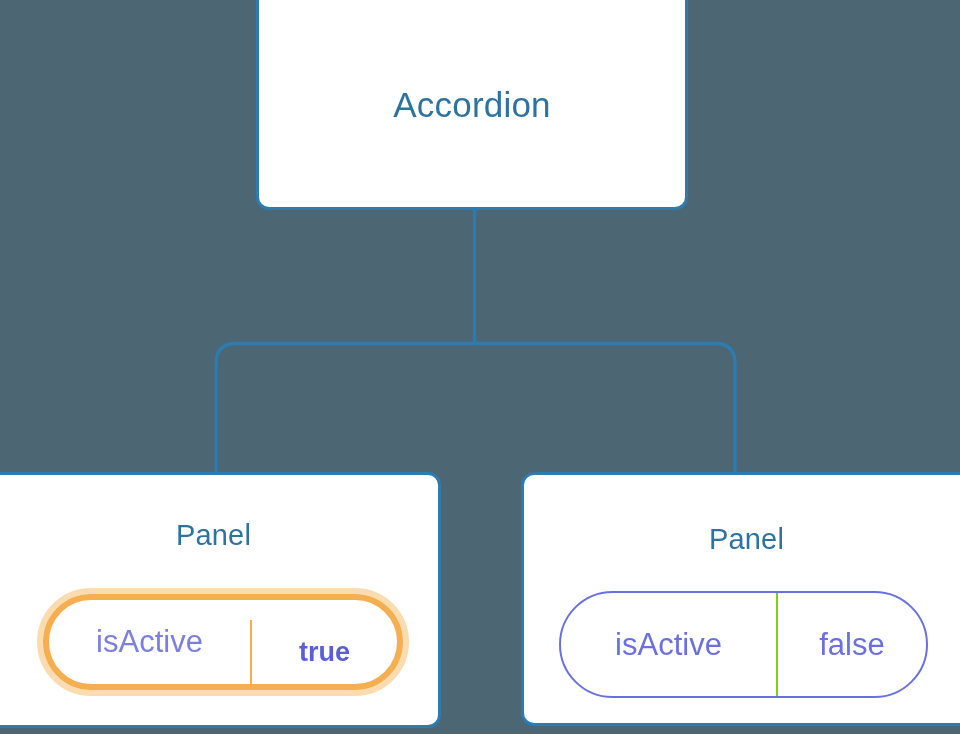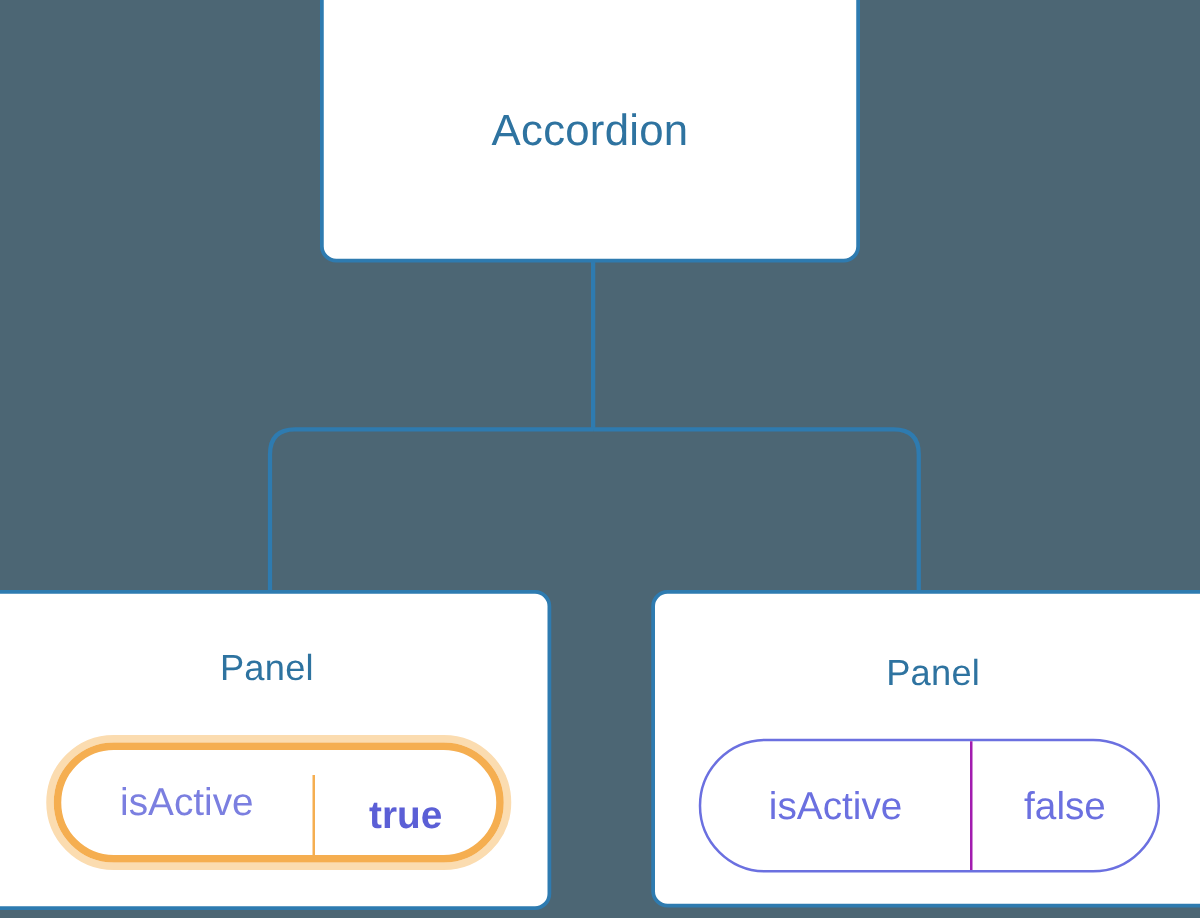--- a/index.html
+++ b/index.html
@@ -107,21 +107,21 @@
   }
   .pill-normal .pill-key {
     font-size: 31px;
     font-weight: 400;
     color: #6b70e0;
   }
   .pill-normal .pill-val {
     font-size: 31px;
     font-weight: 400;
     color: #6b70e0;
-    border-left: 2px solid #a21caf;
+    border-left: 2px solid #84cc16;
   }
 
   
   .pill-wrap {
     position: absolute;
   }
   .pill-glow {
     position: absolute;
     left: 0;
     top: 0;
@@ -143,21 +143,21 @@
     box-sizing: border-box;
     display: flex;
     align-items: stretch;
   }
   .pill-highlight .pill-key {
     font-size: 31px;
     font-weight: 400;
     color: #7b7fe0;
   }
   .pill-highlight .pill-val {
-    font-size: 31px;
+    font-size: 27px;
     font-weight: 700;
     color: #5b5fd6;
     border-left: 2px solid #f5ae50;
     margin-top: 20px;
   }
 </style>
 </head>
 <body style="background: rgb(76, 102, 116);">
 
 <div id="stage">

